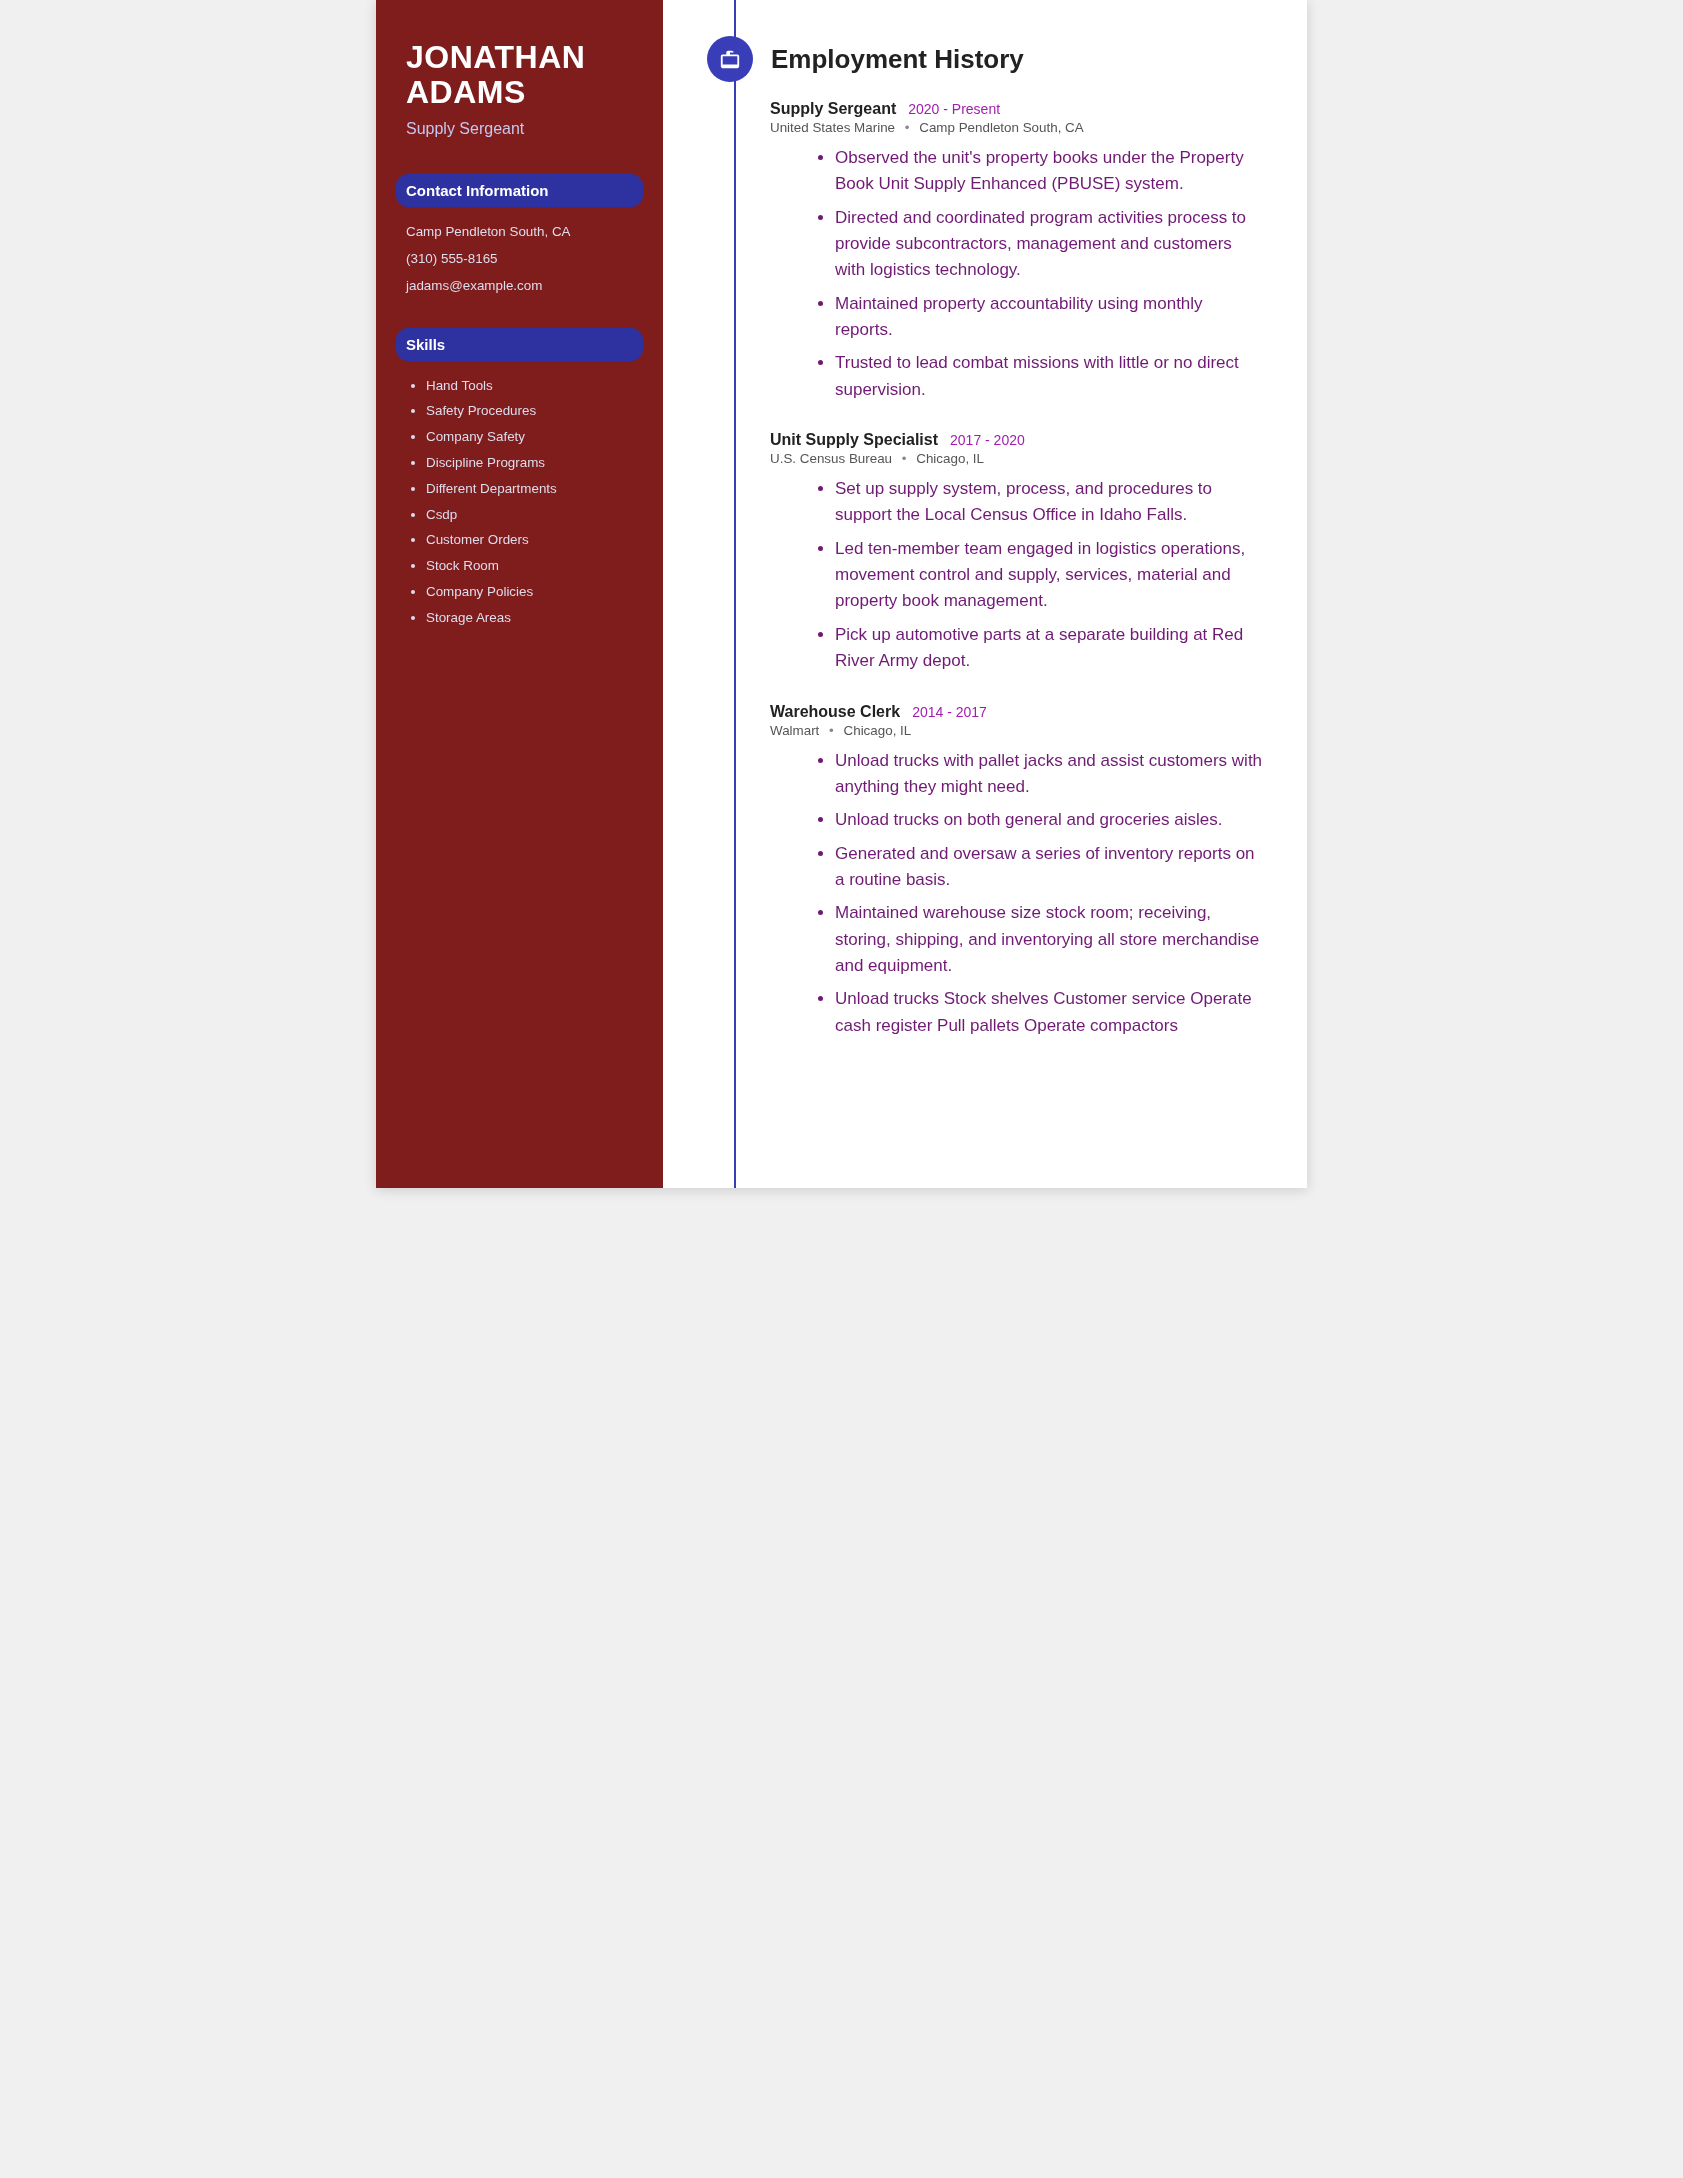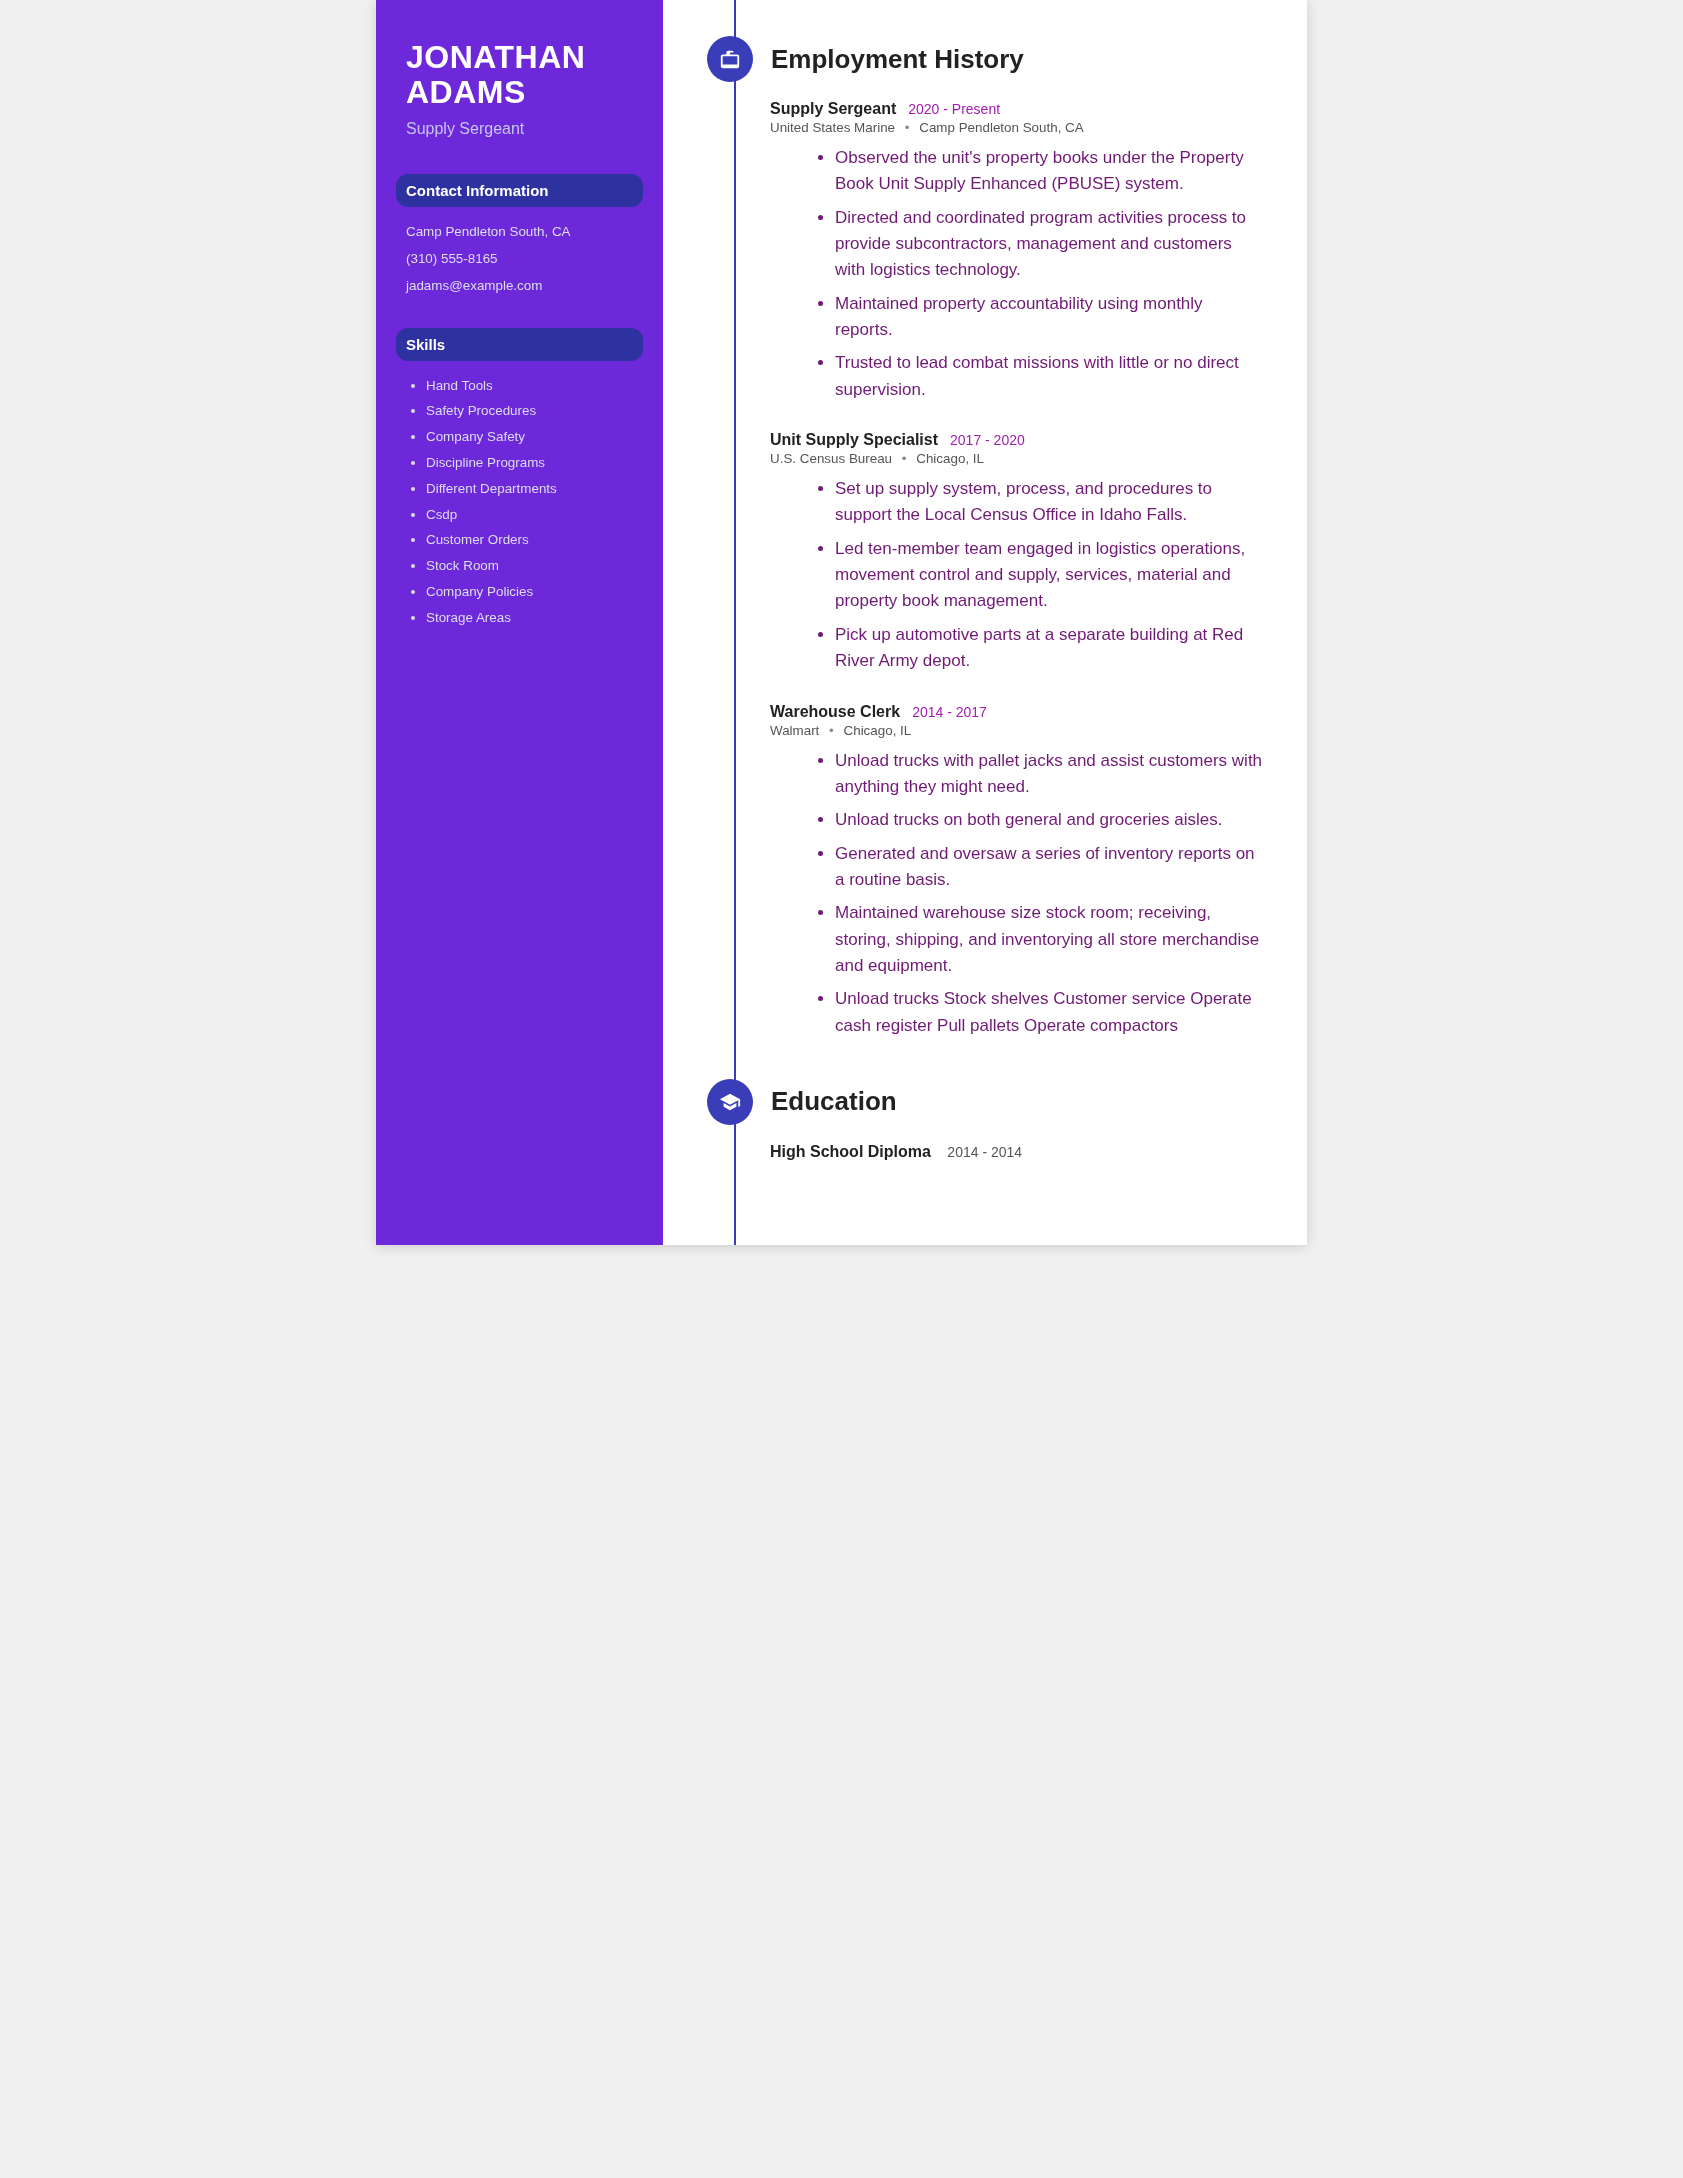--- a/index.html
+++ b/index.html
@@ -15,21 +15,21 @@
       width: 931px;
       min-height: 1188px;
       background: #fff;
       display: flex;
       box-shadow: 0 2px 12px rgba(0,0,0,0.15);
     }
     
     .sidebar {
       width: 287px;
       min-width: 287px;
-      background: #6d28d9;
+      background: #7f1d1d;
       color: #fff;
       padding: 40px 30px 40px 30px;
       position: relative;
     }
     .sidebar-name {
       font-size: 32px;
       font-weight: 900;
       line-height: 1.1;
       margin-bottom: 10px;
       color: #fff;
@@ -270,29 +270,15 @@
         <ul class="job-bullets">
           <li>Unload trucks with pallet jacks and assist customers with anything they might need.</li>
           <li>Unload trucks on both general and groceries aisles.</li>
           <li>Generated and oversaw a series of inventory reports on a routine basis.</li>
           <li>Maintained warehouse size stock room; receiving, storing, shipping, and inventorying all store merchandise and equipment.</li>
           <li>Unload trucks Stock shelves Customer service Operate cash register Pull pallets Operate compactors</li>
         </ul>
       </div>
     </div>
 
-    <div class="section">
-      <div class="section-header-row">
-        <div class="section-icon">
-          <svg viewBox="0 0 24 24">
-            <path d="M12 3L1 9l11 6 9-4.91V17h2V9L12 3zM5 13.18v4L12 21l7-3.82v-4L12 17l-7-3.82z"></path>
-          </svg>
-        </div>
-        <div class="section-title">Education</div>
-      </div>
-      <div class="edu-block">
-        <span class="edu-title">High School Diploma</span>
-        <span class="edu-dates">2014 - 2014</span>
-      </div>
-    </div>
   </div>
 </div>
 
 
 </body></html>

